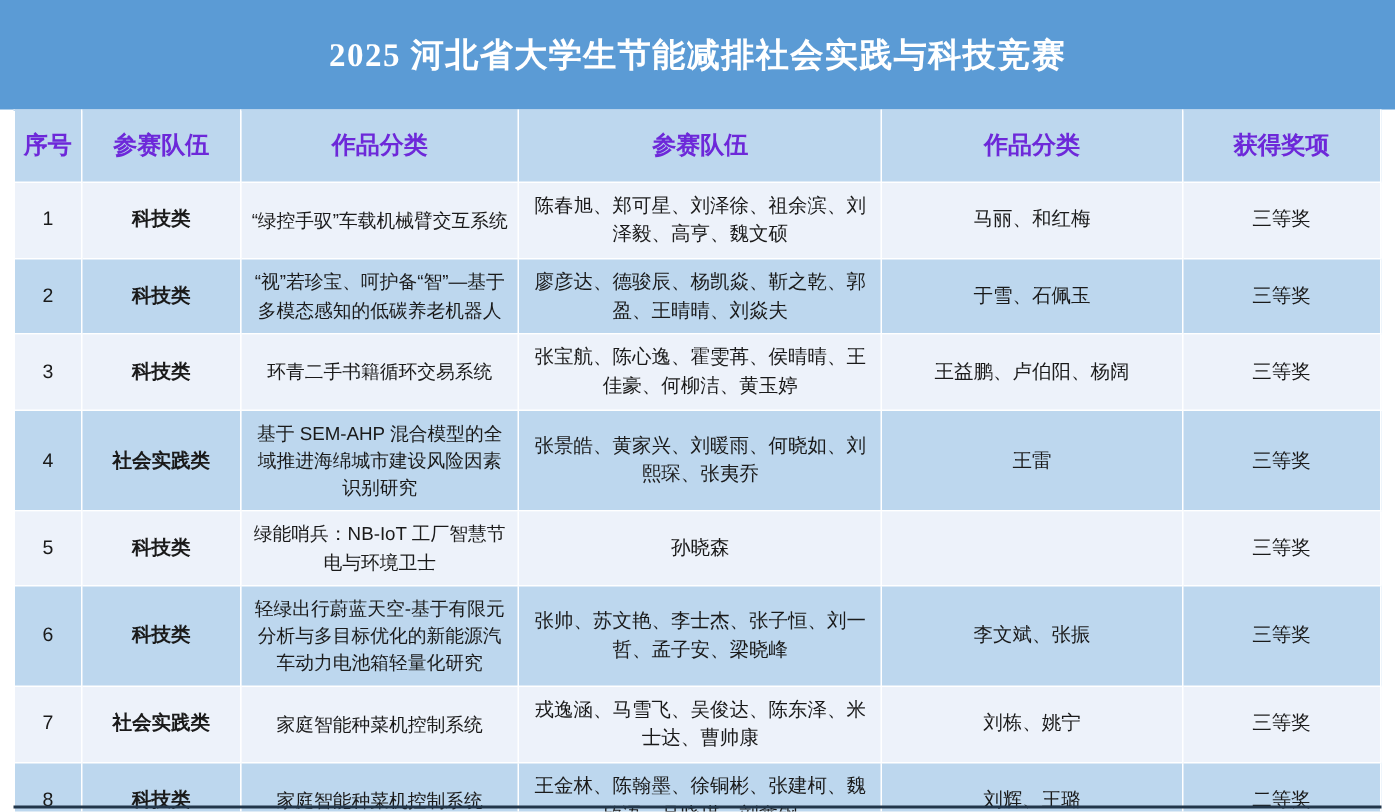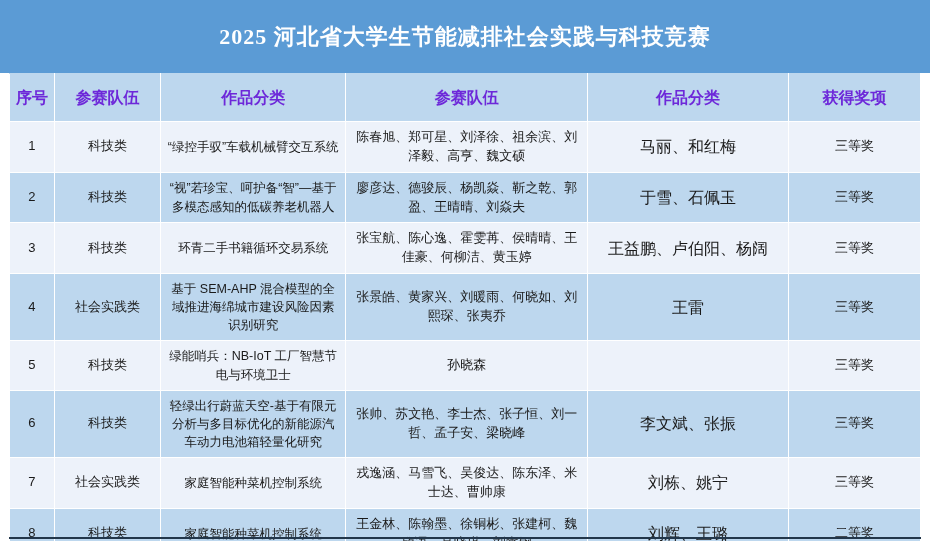--- a/index.html
+++ b/index.html
@@ -75,24 +75,24 @@
     font-size: 16px;
     font-weight: bold;
     color: #6d28d9;
     padding: 1px 3px;
     border-top: 1px solid #BDD7EE;
   }
   table.award-table tbody tr.row-odd  td { background: #EDF2FA; }
   table.award-table tbody tr.row-even td { background: #BDD7EE; }
 
   table.award-table td.idx  { font-size: 13px; }
-  table.award-table td.cat  { font-size: 13px; }
+  table.award-table td.cat  { font-size: 13px; font-weight: bold; }
   table.award-table td.name { font-size: 12.5px; }
   table.award-table td.team { font-size: 13px; }
-  table.award-table td.teach{ font-size: 16px; }
+  table.award-table td.teach{ font-size: 13px; }
   table.award-table td.award{ font-size: 13px; }
 
   .bottom-rule {
     position: absolute;
     left: 9px;
     top: 537px;
     width: 912px;
     height: 2px;
     background: #22364a;
   }

